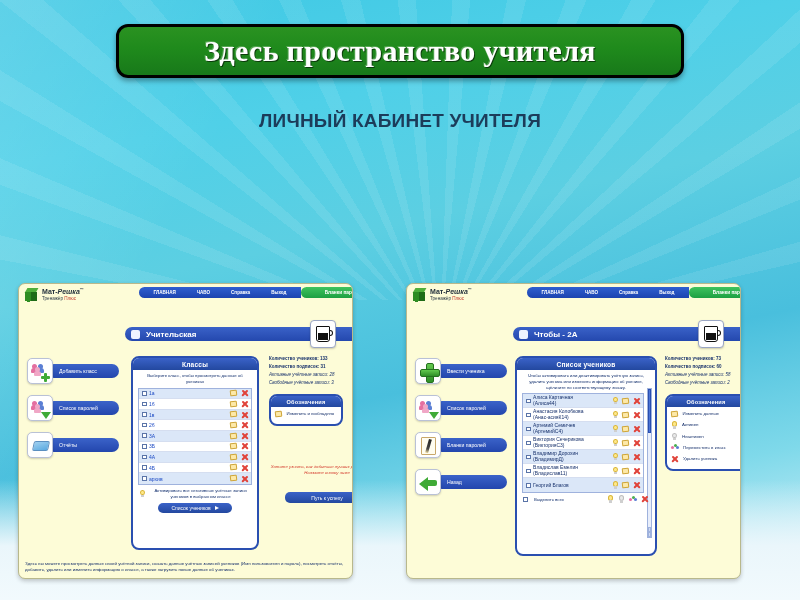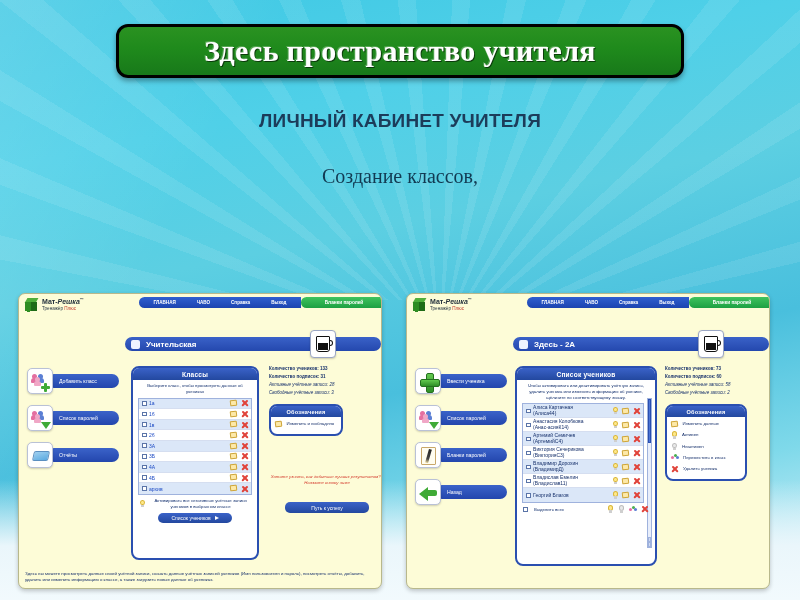--- a/index.html
+++ b/index.html
@@ -49,21 +49,21 @@
   }
   .subtitle-sub {
     position: absolute; left: 0; top: 160px; width: 800px;
     text-align: center;
     font-family: "Liberation Serif", serif;
     font-size: 20px; color: #123a52; line-height: 32px;
   }
 
   
   .app {
-    position: absolute; top: 293px; width: 364px; height: 296px;
+    position: absolute; top: 283px; width: 335px; height: 296px;
     background: #fdfcd7;
     border: 1px solid #b8b88c;
     border-radius: 7px;
     box-shadow: 0 2px 4px rgba(0,0,0,.22);
     overflow: hidden;
     font-size: 4.6px; color: #1b3a7a;
   }
   #app-left  { left: 18px; }
   #app-right { left: 406px; }
 
@@ -268,21 +268,20 @@
 
 <div class="rays"></div>
 <div class="bottom-fade"></div>
 
 <div class="title-banner">
   <span>Здесь пространство учителя</span>
 </div>
 
 <div class="subtitle-main">ЛИЧНЫЙ КАБИНЕТ УЧИТЕЛЯ</div>
 <div class="subtitle-sub">
-  <div>Создание классов,</div>
 </div>
 
 <div class="app" id="app-left">
 
   <div class="app-top">
     <div class="brand">
       <div class="brand-cube">
         <i class="top"></i>
           <i class="left"></i>
           <i class="right"></i>
@@ -521,21 +520,21 @@
         <span>Выход</span>
       </div>
       <div class="nav-green">
         <span>Бланки паролей</span>
       </div>
     </div>
   </div>
 
   <div class="page-bar">
     <div class="sq"></div>
-    <div class="ttl">Здесь - 2А</div>
+    <div class="ttl">Чтобы - 2А</div>
   </div>
   <div class="mug">
     <div class="cup">
         <div class="hdl"></div>
       </div>
   </div>
 
   <div class="sidebar">
     <div class="sb-item">
       <div class="sb-pill">

